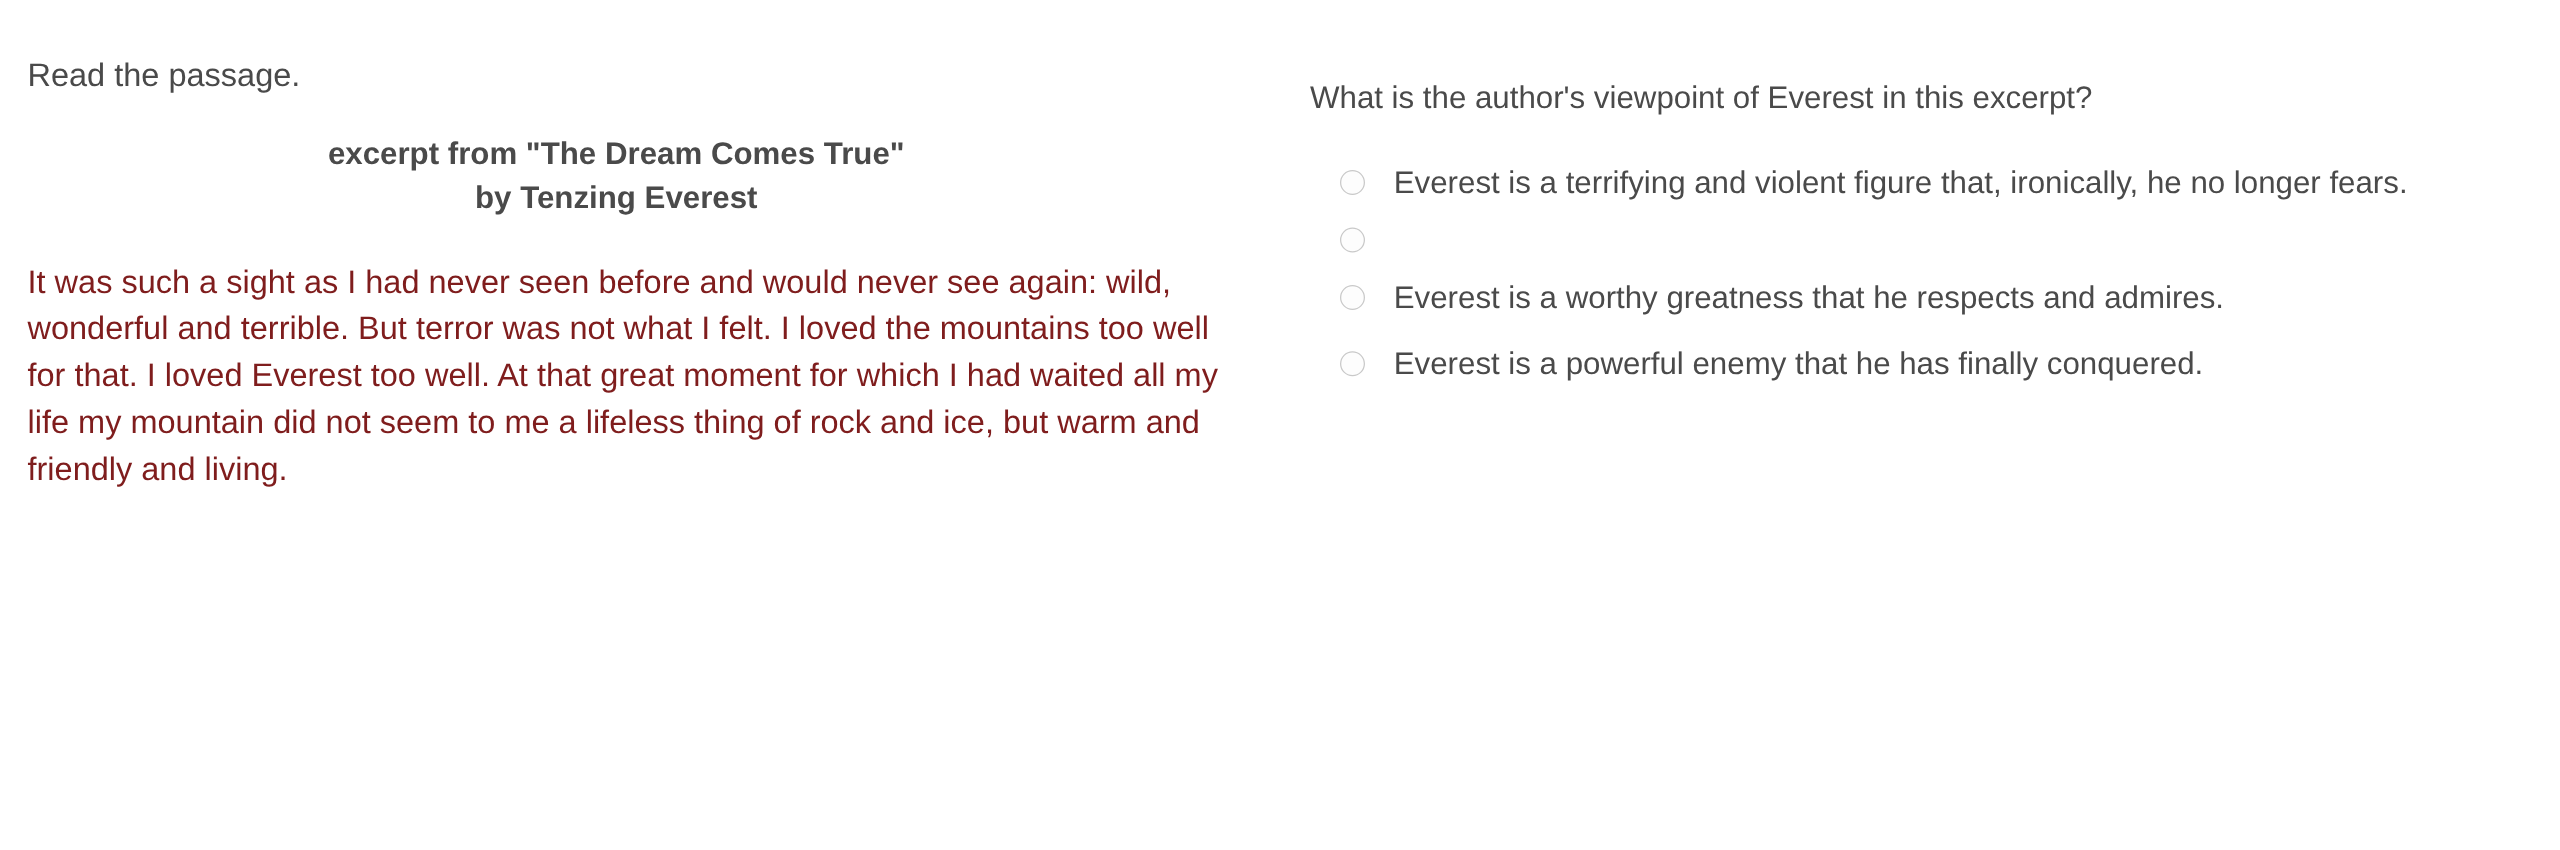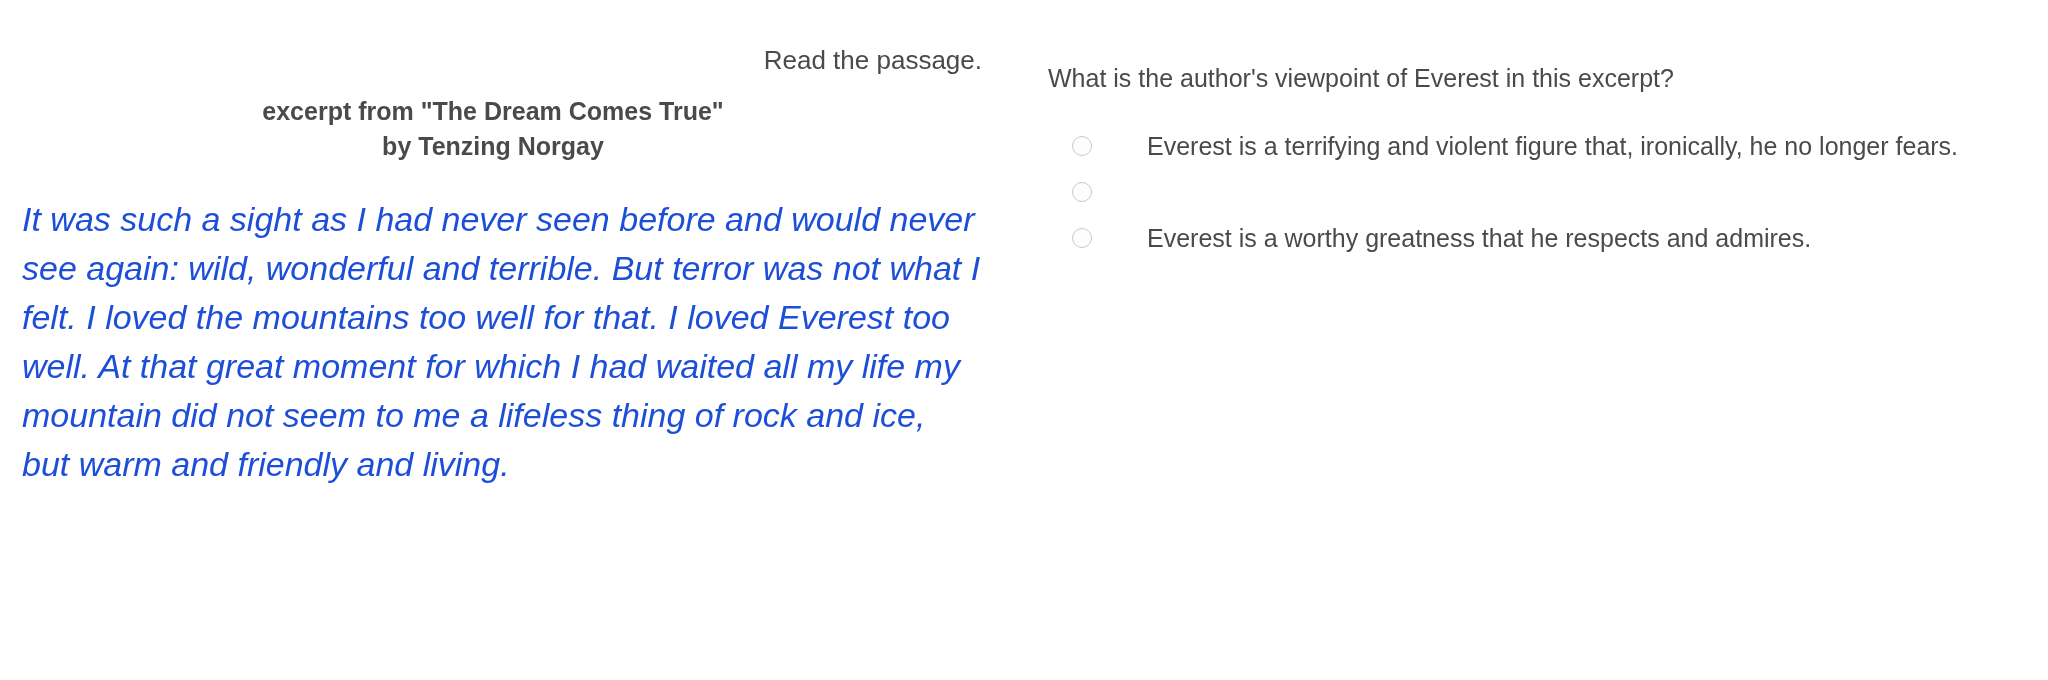--- a/index.html
+++ b/index.html
@@ -28,43 +28,41 @@
     position: absolute;
     left: 22px;
     top: 44px;
     width: 960px;
   }
 
   .instruction {
     font-size: 26px;
     line-height: 1.3;
     color: #4a4a4a;
-    margin: 0 0 16px 0;
-    text-align: right;
+    margin: 0 0 28px 0;
   }
 
   .excerpt-heading {
     text-align: center;
     font-weight: bold;
     font-size: 25px;
     line-height: 1.42;
     color: #4a4a4a;
     margin: 0 0 30px 0;
     padding-right: 18px;
   }
   .excerpt-heading .title-line,
   .excerpt-heading .byline { display: block; }
 
   .passage-body {
-    font-size: 34px;
+    font-size: 26px;
     line-height: 1.44;
-    color: #1d4ed8;
+    color: #7f1d1d;
     margin: 0;
     max-width: 962px;
-    font-style: italic;
   }
 
   
   .question-col {
     position: absolute;
     left: 1048px;
     top: 62px;
     width: 930px;
   }
 
@@ -80,21 +78,20 @@
     margin: 0;
     padding: 0;
   }
 
   .option {
     display: flex;
     align-items: center;
     margin: 0 0 19px 0;
     padding: 0 0 0 24px;
     cursor: pointer;
-    gap: 32px;
   }
   .option:last-child { margin-bottom: 0; }
 
   .radio {
     flex: 0 0 auto;
     width: 20px;
     height: 20px;
     border: 1.5px solid #c9c9c9;
     border-radius: 50%;
     background: #fdfdfd;
@@ -113,21 +110,21 @@
 <body>
 
 <div class="page">
 
   <div class="passage-col">
 
     <p class="instruction">Read the passage.</p>
 
     <div class="excerpt-heading">
       <span class="title-line">excerpt from "The Dream Comes True"</span>
-      <span class="byline">by Tenzing Norgay</span>
+      <span class="byline">by Tenzing Everest</span>
     </div>
 
     <p class="passage-body">It was such a sight as I had never seen before and would never see again: wild, wonderful and terrible. But terror was not what I felt. I loved the mountains too well for that. I loved Everest too well. At that great moment for which I had waited all my life my mountain did not seem to me a lifeless thing of rock and ice, but warm and friendly and living.</p>
   </div>
 
   <div class="question-col">
 
     <p class="question-text">What is the author's viewpoint of Everest in this excerpt?</p>
 
     <ul class="options">
@@ -139,17 +136,21 @@
 
       <li class="option">
         <span class="radio"></span>
       </li>
 
       <li class="option">
         <span class="radio"></span>
         <span class="option-label">Everest is a worthy greatness that he respects and admires.</span>
       </li>
 
+      <li class="option">
+        <span class="radio"></span>
+        <span class="option-label">Everest is a powerful enemy that he has finally conquered.</span>
+      </li>
 
     </ul>
   </div>
 
 </div>
 
 </body></html>

